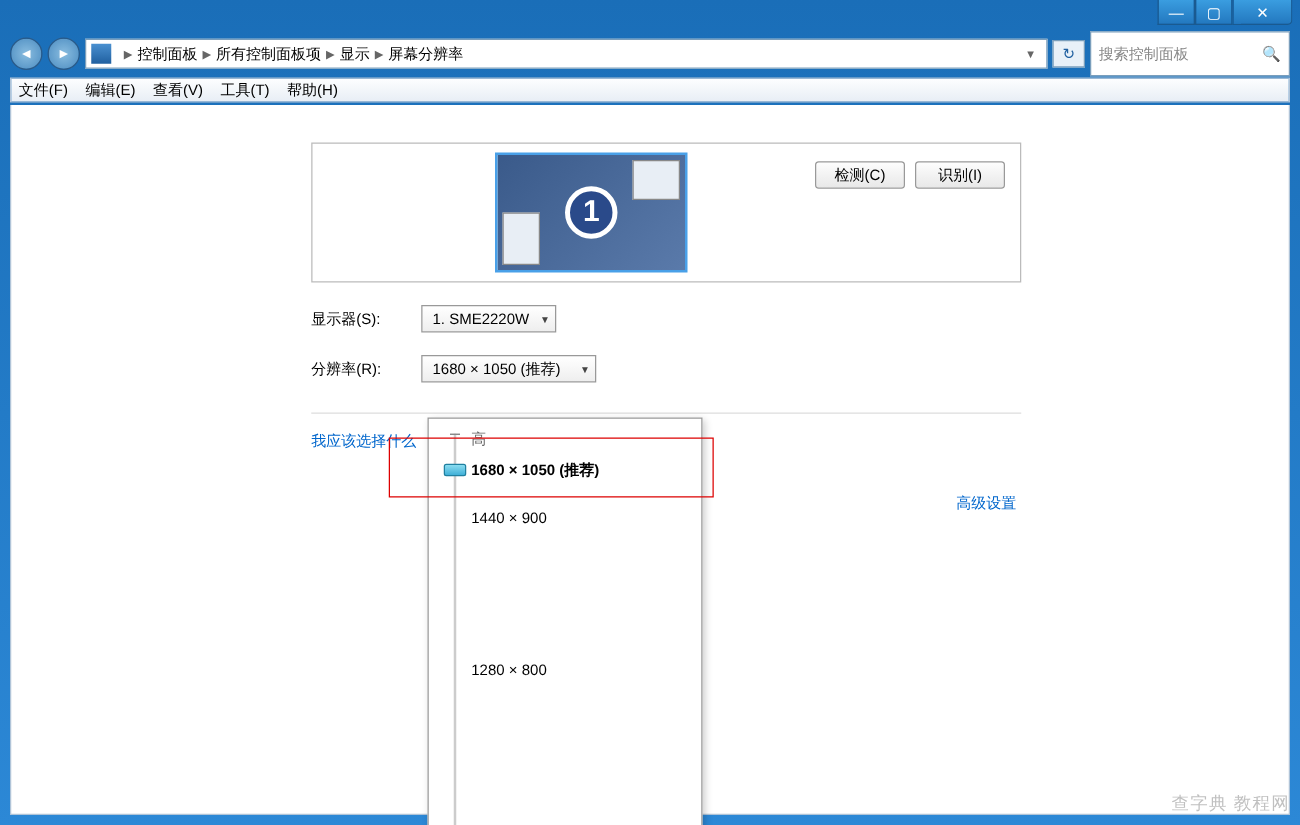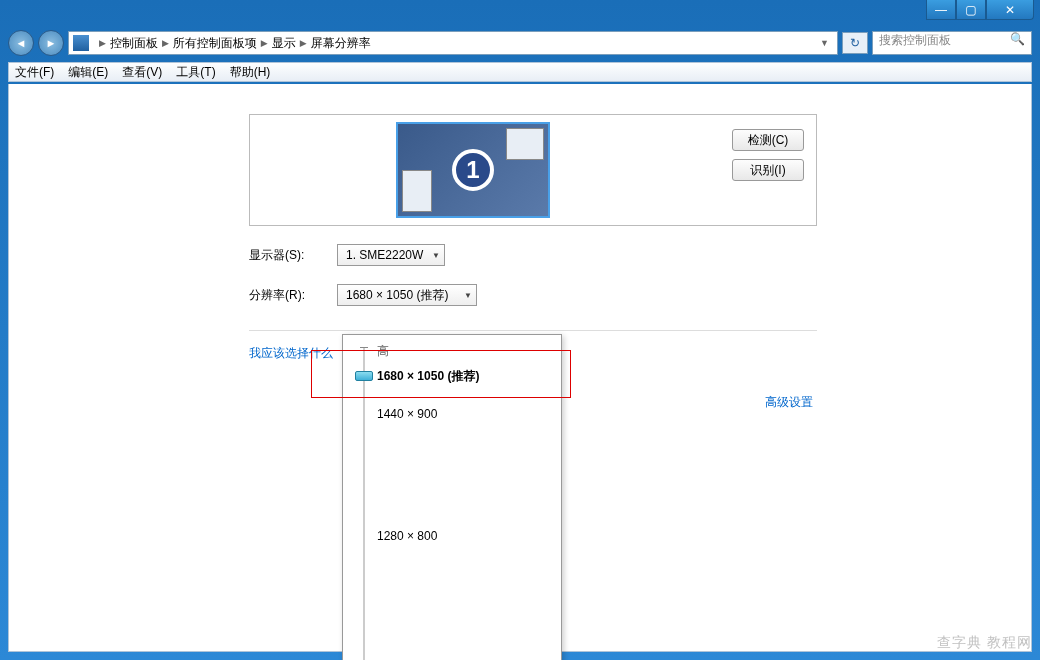--- a/index.html
+++ b/index.html
@@ -9,35 +9,35 @@
 .titlebar { position: absolute; top: 0; right: 0; height: 28px; display: flex; }
 .winbtn { width: 30px; height: 20px; background: linear-gradient(#3a9de0,#2378bf); border: 1px solid #1a5a90; border-top: none; display: flex; align-items: center; justify-content: center; color: #fff; font-size: 12px; }
 .winbtn.close { width: 48px; border-top-right-radius: 0; border-bottom-right-radius: 4px; margin-right: 6px; }
 .addrbar { position: absolute; top: 28px; left: 8px; right: 8px; height: 30px; display: flex; align-items: center; gap: 4px; }
 .navbtn { width: 26px; height: 26px; border-radius: 50%; background: radial-gradient(#8abde0,#4a8bc0); border: 1px solid #2a5a88; display: flex; align-items: center; justify-content: center; color: #fff; font-size: 11px; }
 .breadbox { flex: 1; height: 24px; background: #fff; border: 1px solid #7a9ebc; display: flex; align-items: center; padding: 0 4px; font-size: 12px; }
 .bc-icon { width: 16px; height: 16px; background: linear-gradient(#4a90d0,#2060a0); margin-right: 6px; }
 .bc-sep { margin: 0 4px; color: #666; font-size: 9px; }
 .bc-drop { margin-left: auto; color: #666; font-size: 9px; padding: 0 4px; }
 .refresh { width: 26px; height: 22px; background: #e8f0f8; border: 1px solid #7a9ebc; display: flex; align-items: center; justify-content: center; color: #2060a0; font-size: 12px; }
-.searchbox { width: 160px; height: 24px; background: #fff; border: 1px solid #7a9ebc; display: flex; padding: 0 6px; font-size: 12px; color: #888; }
+.searchbox { width: 160px; height: 36px; background: #fff; border: 1px solid #7a9ebc; display: flex; align-items: center; padding: 0 6px; font-size: 12px; color: #888; }
 .searchbox .sicon { margin-left: auto; color: #4080c0; }
 
 .menubar { position: absolute; top: 62px; left: 8px; right: 8px; height: 20px; background: linear-gradient(#fdfeff,#e8eef5); border: 1px solid #b0c4d8; display: flex; align-items: center; padding: 0 6px; font-size: 12px; gap: 14px; }
 
 .content { position: absolute; top: 84px; left: 8px; right: 8px; bottom: 8px; background: #fff; border: 1px solid #b0c4d8; border-top: none; padding: 30px 0 0 240px; font-size: 12px; color: #000; }
 
 h2.pagetitle { color: #003399; font-size: 15px; font-weight: normal; margin-bottom: 12px; }
 
 .monitorbox { width: 568px; height: 112px; border: 1px solid #bbb; background: #fff; display: flex; align-items: center; padding: 0 20px; position: relative; }
 .monpreview { width: 154px; height: 96px; border: 2px solid #49a0e8; background: linear-gradient(135deg,#3a5a8a,#5a7aaa); margin-left: 126px; position: relative; display: flex; align-items: center; justify-content: center; }
 .monpreview .num { width: 42px; height: 42px; border-radius: 50%; background: #2a4a8a; border: 4px solid #fff; color: #fff; display: flex; align-items: center; justify-content: center; font-size: 24px; font-weight: bold; }
 .monpreview .win1 { position: absolute; top: 4px; right: 4px; width: 38px; height: 32px; background: #e8eef5; border: 1px solid #888; }
 .monpreview .win2 { position: absolute; bottom: 4px; left: 4px; width: 30px; height: 42px; background: #e8eef5; border: 1px solid #888; }
-.sidebtns { position: absolute; right: 12px; top: 14px; display: flex; flex-direction: column; gap: 8px; }
+.sidebtns { position: absolute; right: 12px; top: 14px; display: flex; flex-direction: row; gap: 8px; }
 .btn { min-width: 72px; height: 22px; background: linear-gradient(#fdfdfd,#e8e8e8); border: 1px solid #999; border-radius: 3px; font-size: 12px; padding: 0 10px; display: inline-flex; align-items: center; justify-content: center; cursor: default; }
 .btn.disabled { color: #999; }
 
 .formrow { display: flex; align-items: center; margin-top: 18px; }
 .formrow label { width: 88px; }
 .dropdown { height: 22px; border: 1px solid #999; background: linear-gradient(#fff,#eee); padding: 0 14px 0 8px; display: inline-flex; align-items: center; position: relative; min-width: 108px; font-size: 12px; }
 .dropdown .arrow { position: absolute; right: 4px; font-size: 8px; color: #444; }
 .dropdown.wide { min-width: 140px; }
 
 .advlink { color: #0066cc; position: absolute; left: 756px; top: 310px; }

